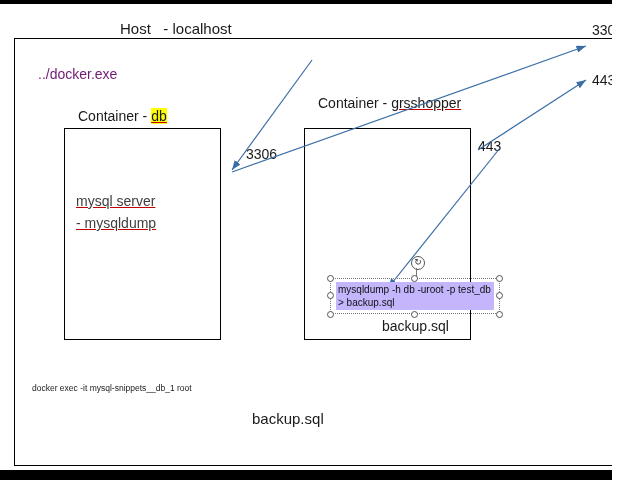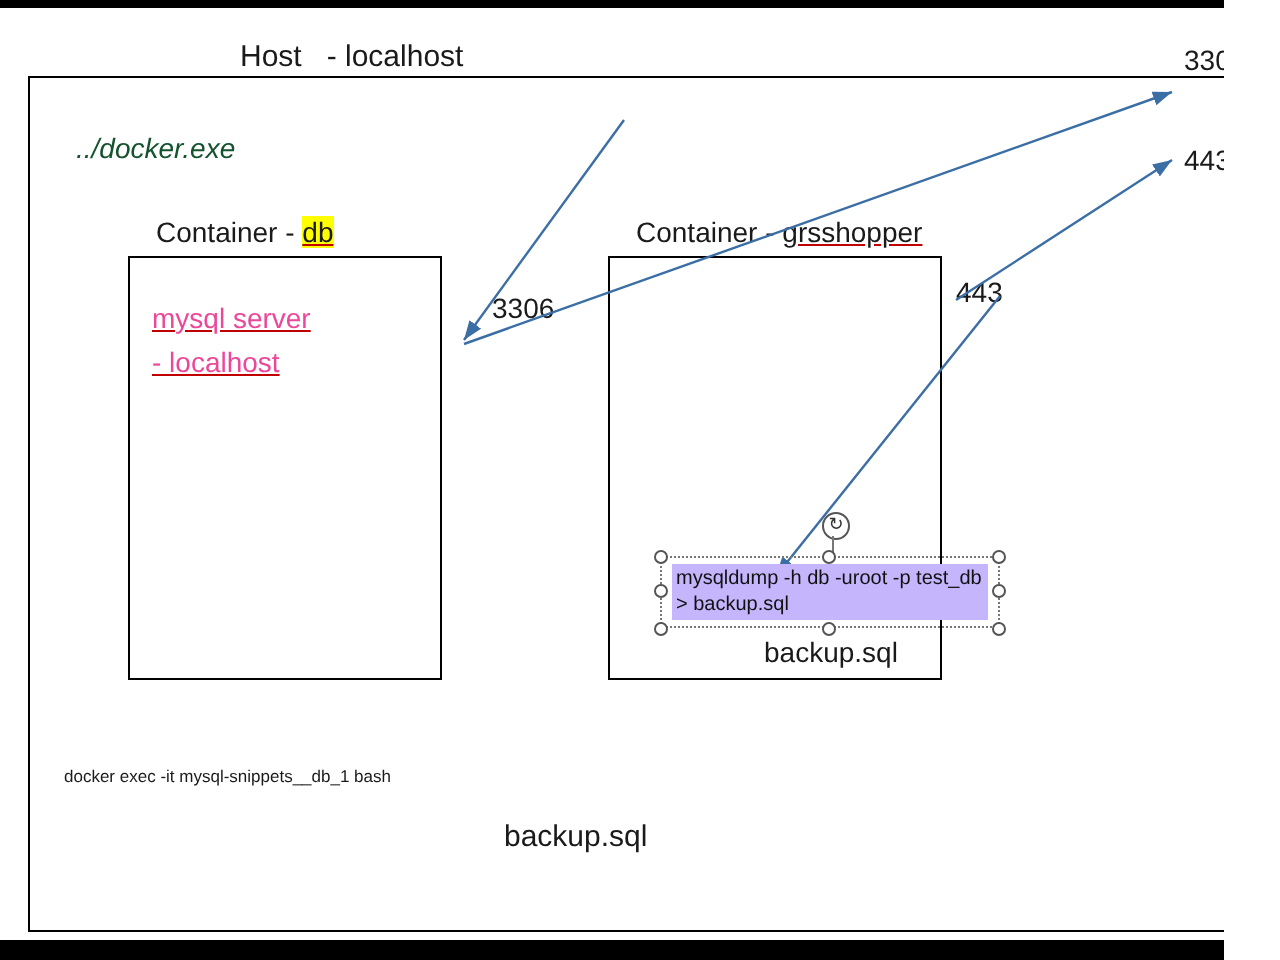--- a/index.html
+++ b/index.html
@@ -41,32 +41,31 @@
     height: 428px;
     border: 1px solid #000;
     box-sizing: border-box;
   }
 
   .docker-label {
     position: absolute;
     left: 38px;
     top: 66px;
     font-size: 14px;
-    color: #14532d;
-    font-style: italic;
+    color: #701a75;
   }
 
   .container-title {
     position: absolute;
     font-size: 14px;
     color: #1a1a1a;
     white-space: pre;
   }
   #title-db { left: 78px; top: 108px; }
-  #title-grs { left: 318px; top: 108px; }
+  #title-grs { left: 318px; top: 95px; }
 
   .hl {
     background: #ffff00;
     text-decoration: underline;
     text-decoration-color: #c00000;
   }
   .u-red {
     text-decoration: underline;
     text-decoration-color: #c00000;
     text-decoration-style: solid;
@@ -77,22 +76,23 @@
     border: 1px solid #000;
     box-sizing: border-box;
     background: #ffffff;
   }
   #box-db { left: 64px; top: 128px; width: 157px; height: 212px; }
   #box-grs { left: 304px; top: 128px; width: 167px; height: 212px; }
 
   .box-lines {
     position: absolute;
     font-size: 14px;
-    color: #ec4899;
+    color: #404040;
     line-height: 22px;
+    margin-top: 42px;
   }
   #db-lines { left: 76px; top: 148px; }
   #grs-lines { left: 332px; top: 148px; }
   .indent1 { display: block; }
   .dash-row { display: block; }
   .dash { display: inline-block; width: 22px; }
   .sub-indent { display: inline-block; width: 46px; }
 
   .port-label {
     position: absolute;
@@ -205,21 +205,21 @@
   <div class="host-title">Host   - localhost</div>
 
   <div class="outer-box"></div>
 
   <div class="docker-label">../docker.exe</div>
 
   <div class="container-title" id="title-db"><span>Container - </span><span class="hl">db</span></div>
   <div class="container-box" id="box-db"></div>
   <div class="box-lines" id="db-lines">
     <span class="indent1 u-red">mysql server</span>
-    <span class="indent1 u-red">-  localhost</span>
+    <span class="indent1 u-red">-  mysqldump</span>
   </div>
 
   <div class="container-title" id="title-grs"><span>Container - </span><span class="u-red">grsshopper</span></div>
   <div class="container-box" id="box-grs"></div>
 
   <div class="port-label" id="port-3306">3306</div>
   <div class="port-label" id="port-443-inner">443</div>
   <div class="port-label" id="port-3307">3307</div>
   <div class="port-label" id="port-443-right">443</div>
 
@@ -244,18 +244,18 @@
   <div class="handle" style="left:496px; top:275px;"></div>
   <div class="handle" style="left:327px; top:292px;"></div>
   <div class="handle" style="left:496px; top:292px;"></div>
   <div class="handle" style="left:327px; top:311px;"></div>
   <div class="handle" style="left:411px; top:311px;"></div>
   <div class="handle" style="left:496px; top:311px;"></div>
 
   <div class="backup-label">backup.sql</div>
 
   <div class="cmd-lines">
-    <span style="display:block">docker exec -it mysql-snippets__db_1 bash</span>
+    <span style="display:block">docker exec -it mysql-snippets__db_1 root</span>
   </div>
 
   <div class="bottom-label">backup.sql</div>
 
 </div>
 
 </body></html>

